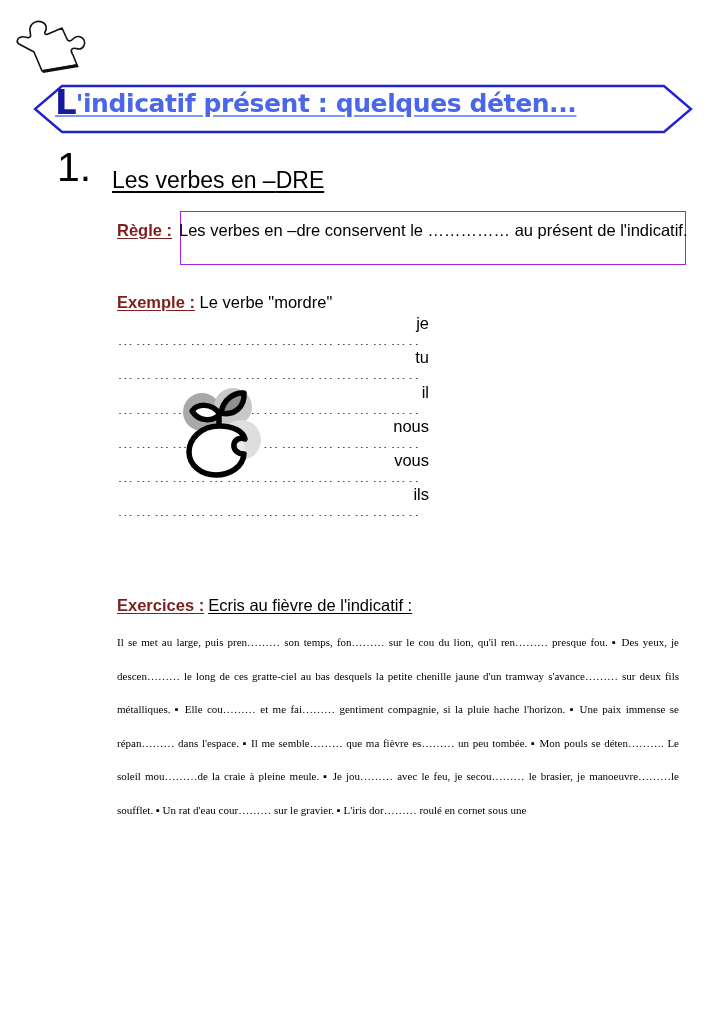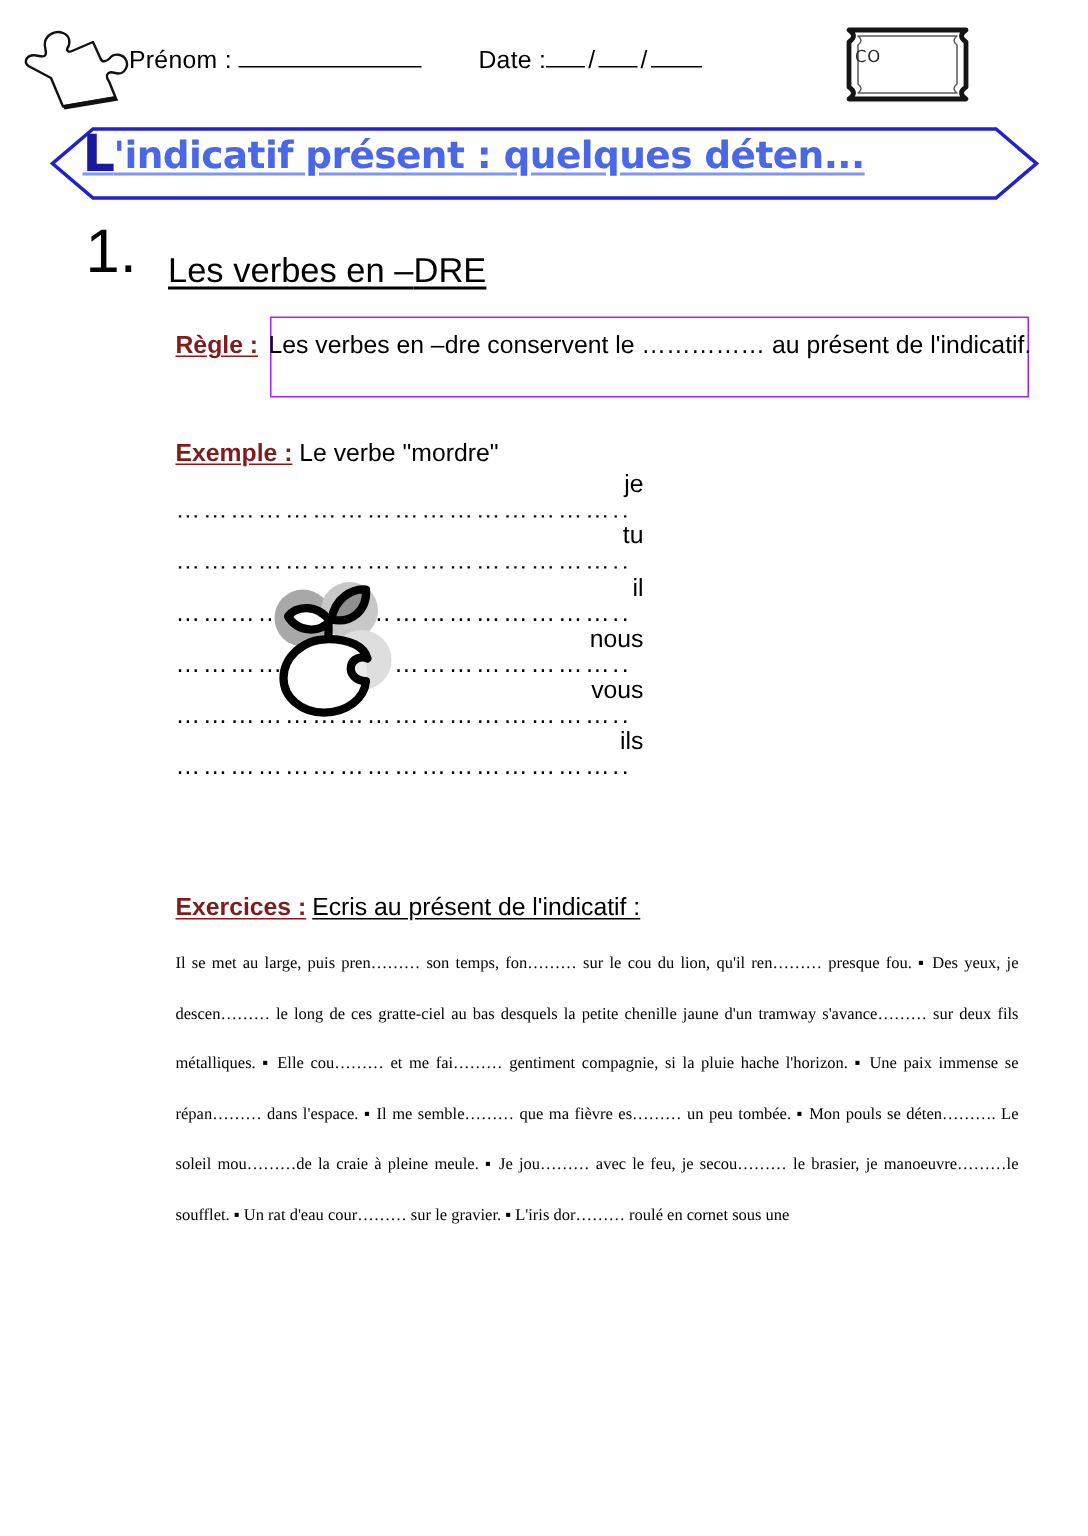--- a/index.html
+++ b/index.html
@@ -207,34 +207,21 @@
 <div class="header">
 
   <svg class="puzzle-piece" viewBox="0 0 74 70">
     <path d="M20,44 L5,36 C2,34 3,30 7,29 C11,28 14,31 16,29 C18,27 15,24 16,20
              C17,15 23,12 28,14 C33,16 33,21 31,24 C30,26 32,27 34,26 L48,20
              L53,31 C54,34 57,33 59,31 C62,27 68,28 70,32 C72,36 69,41 65,41
              C62,41 60,39 58,41 C56,43 58,45 59,47 L63,57 L28,63 Z" fill="#ffffff" stroke="#111111" stroke-width="1.6" stroke-linejoin="round"></path>
     <path d="M21,46 L29,65 L65,59 L63,56 L28,62 Z" fill="#111111"></path>
   </svg>
 
-  <div class="name-date">
-    <span>Prénom :</span>
-    <span class="blankline bl-name"></span>
-    <span class="gap"></span>
-    <span>Date :</span><span class="blankline bl-d1"></span><span class="slash">/</span><span class="blankline bl-d2"></span><span class="slash">/</span><span class="blankline bl-d3"></span>
-  </div>
-
-  <div class="co-badge">
-    <svg width="90" height="50" viewBox="0 0 90 50">
-      <path d="M6,10 Q12,6 6,2 L84,2 Q78,6 84,10 L84,40 Q78,44 84,48 L6,48 Q12,44 6,40 Z" fill="#ffffff" stroke="#151515" stroke-width="3.2" stroke-linejoin="round"></path>
-      <path d="M12,12 Q16,9 12,6 L78,6 Q74,9 78,12 L78,38 Q74,41 78,44 L12,44 Q16,41 12,38 Z" fill="none" stroke="#5a5a5a" stroke-width="1" stroke-linejoin="round"></path>
-    </svg>
-    <span class="co-text">CO</span>
-  </div>
+
 </div>
 
 <svg class="banner" viewBox="0 0 660 50" preserveAspectRatio="none">
   <path d="M29,2 L631,2 L658,25 L631,48 L29,48 L2,25 Z" fill="#ffffff" stroke="#2222cc" stroke-width="2.4" stroke-linejoin="miter"></path>
 </svg>
 <div class="banner-title">
   <span class="drop-cap">L</span><span>'indicatif présent : quelques déten...</span>
 </div>
 
 <div class="section-no">1.</div>
@@ -285,16 +272,16 @@
   <circle cx="70" cy="52" r="20" fill="#dedede"></circle>
   <circle cx="47" cy="62" r="27" fill="#ebebeb"></circle>
   <path d="M49,26 C40,14 26,16 21,23 C28,34 42,34 49,26 Z" fill="#ffffff" stroke="#000000" stroke-width="5.5" stroke-linejoin="round"></path>
   <path d="M50,25 C52,11 64,4 73,5 C74,19 63,28 50,25 Z" fill="#8f8f8f" stroke="#000000" stroke-width="5.5" stroke-linejoin="round"></path>
   <path d="M48,27 C48,33 48,36 48,40" fill="none" stroke="#000000" stroke-width="5.5" stroke-linecap="round"></path>
   <path d="M48,38 C30,38 18,51 18,64 C18,77 30,87 45,87 C60,87 72,78 73,66
            C66,66 62,61 63,56 C64,51 70,49 74,51 C72,43 62,38 48,38 Z" fill="#ffffff" stroke="#000000" stroke-width="5.5" stroke-linejoin="round"></path>
 </svg>
 
 <div class="ex-head">
-  <span class="label-red">Exercices :</span><span class="ex-sub">Ecris au présent de l'indicatif :</span>
+  <span class="label-red">Exercices :</span><span class="ex-sub">Ecris au fièvre de l'indicatif :</span>
 </div>
 
 <div class="ex-body">Il se met au large, puis pren……… son temps, fon……… sur le cou du lion, qu'il ren……… presque fou. ▪ Des yeux, je descen……… le long de ces gratte-ciel au bas desquels la petite chenille jaune d'un tramway s'avance……… sur deux fils métalliques. ▪ Elle cou……… et me fai……… gentiment compagnie, si la pluie hache l'horizon. ▪ Une paix immense se répan……… dans l'espace. ▪ Il me semble……… que ma fièvre es……… un peu tombée. ▪ Mon pouls se déten………. Le soleil mou………de la craie à pleine meule. ▪ Je jou……… avec le feu, je secou……… le brasier, je manoeuvre………le soufflet. ▪ Un rat d'eau cour……… sur le gravier. ▪ L'iris dor……… roulé en cornet sous une</div>
 
 </body></html>

